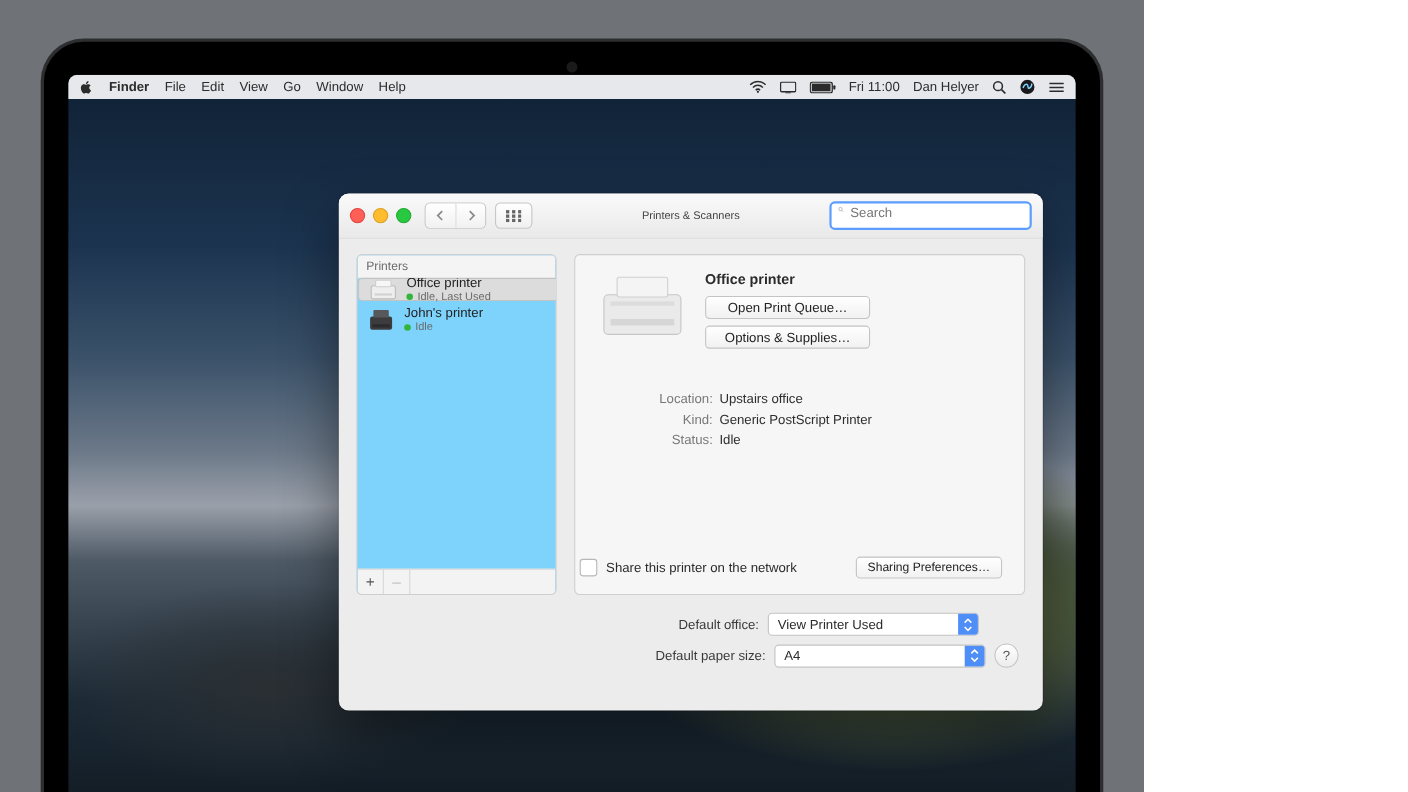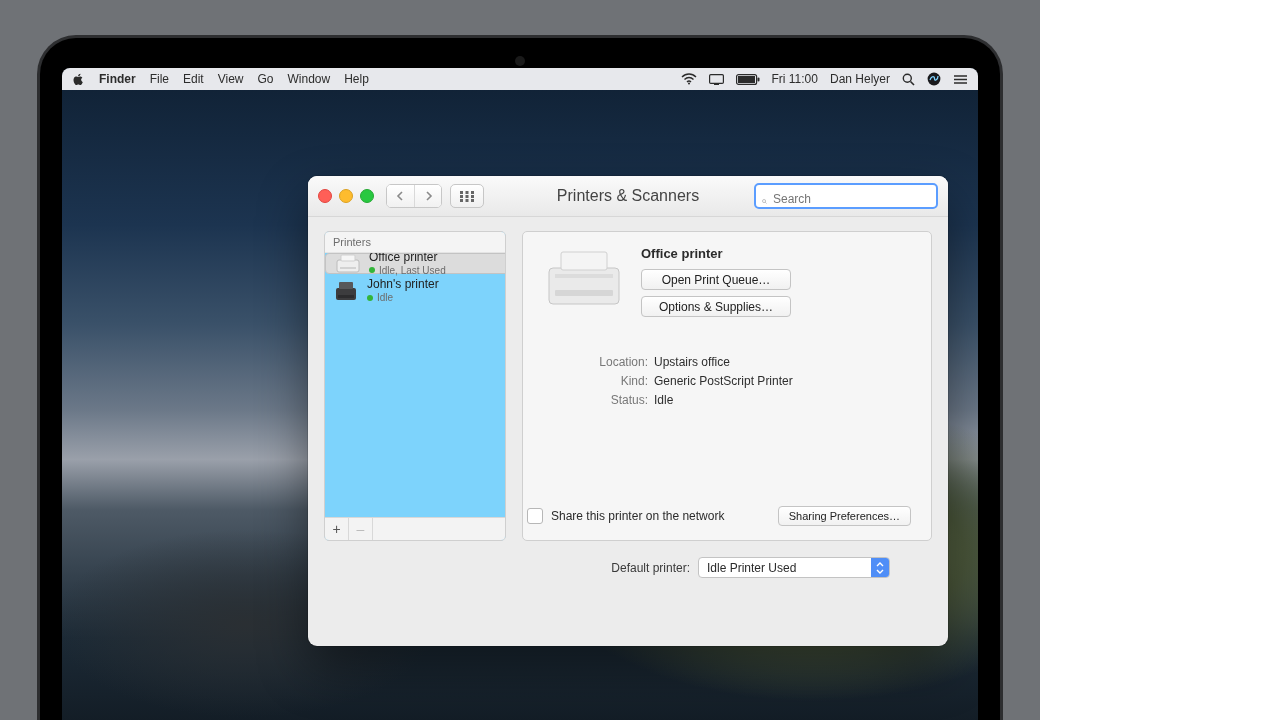--- a/index.html
+++ b/index.html
@@ -20,22 +20,22 @@
 .titlebar{height:40px;border-bottom:1px solid #d7d7d7;display:flex;align-items:center;padding:0 10px;background:linear-gradient(#fafafa,#e9e9e9);border-radius:9px 9px 0 0;position:relative}
 .traffic{display:flex;gap:7px;margin-right:12px}
 .tl{width:12px;height:12px;border-radius:50%}
 .tl.r{background:#ff5f57;border:1px solid #e24640}
 .tl.y{background:#febc2e;border:1px solid #dba123}
 .tl.g{background:#28c840;border:1px solid #26a934}
 .navseg{display:flex;border:1px solid #c7c7c7;border-radius:5px;overflow:hidden;background:#fff}
 .navseg button{width:27px;height:22px;border:none;background:linear-gradient(#fff,#f1f1f1);display:flex;align-items:center;justify-content:center;color:#8a8a8a;cursor:default}
 .navseg button+button{border-left:1px solid #d9d9d9}
 .gridbtn{margin-left:8px;width:32px;height:22px;border:1px solid #c7c7c7;border-radius:5px;background:linear-gradient(#fff,#f0f0f0);display:flex;align-items:center;justify-content:center;color:#666}
-.wtitle{position:absolute;left:0;right:0;text-align:center;font-size:16px;color:#444;pointer-events:none}
-.search{margin-left:auto;width:168px;height:22px;border:2px solid #5b9dff;border-radius:5px;background:#fff;display:flex;align-items:flex-end;padding:0 6px;gap:4px;color:#9a9a9a}
+.wtitle{position:absolute;left:0;right:0;text-align:center;font-size:10px;color:#444;pointer-events:none}
+.search{margin-left:auto;width:168px;height:22px;border:2px solid #5b9dff;border-radius:5px;background:#fff;display:flex;align-items:flex-start;padding:0 6px;gap:4px;color:#9a9a9a}
 .search input{border:none;outline:none;flex:1;font-size:12px;color:#333;background:transparent}
 .body{display:flex;padding:14px 16px 10px;gap:16px;height:334px;box-sizing:border-box}
 .side{width:180px;display:flex;flex-direction:column;border:1px solid #cfcfcf;border-radius:5px;background:#7dd3fc;overflow:hidden}
 .side h4{margin:0;padding:4px 8px;font-size:11px;font-weight:400;color:#6d6d6d;background:#f4f4f4;border-bottom:1px solid #e4e4e4}
 .plist{flex:1;overflow:auto}
 .prow{display:flex;gap:7px;padding:4px 7px;align-items:center}
 .prow.sel{background:#dcdcdc}
 .pic{width:28px;height:24px;flex:none;display:flex;align-items:center;justify-content:center}
 .pinfo{line-height:1.15}
 .pname{font-size:12px;color:#222}
@@ -252,29 +252,41 @@
        <div class="cbox"></div>
        <span>Share this printer on the network</span>
        <span class="sp"></span>
        <button class="macbtn">Sharing Preferences…</button>
       </div>
      </div>
     </div>
 
     <div class="bottom">
      <div class="brow">
-      <span class="lbl">Default printer:</span>
+      <span class="lbl">Default office:</span>
       <div class="sel">
-       <span>Idle Printer Used</span>
+       <span>View Printer Used</span>
        <span class="caret">
                   <svg width="8" height="12" viewBox="0 0 8 12">
                     <path d="M1 4l3-3 3 3M1 8l3 3 3-3" fill="none" stroke="#fff" stroke-width="1.4"></path>
                   </svg>
                 </span>
       </div>
       <div class="spacer"></div>
      </div>
+     <div class="brow">
+      <span class="lbl">Default paper size:</span>
+      <div class="sel">
+       <span>A4</span>
+       <span class="caret">
+                  <svg width="8" height="12" viewBox="0 0 8 12">
+                    <path d="M1 4l3-3 3 3M1 8l3 3 3-3" fill="none" stroke="#fff" stroke-width="1.4"></path>
+                  </svg>
+                </span>
+      </div>
+      <div class="help">?</div>
+     </div>
     </div>
    </div>
 
   </div>
  </div>
 </div>
 
 </body></html>

